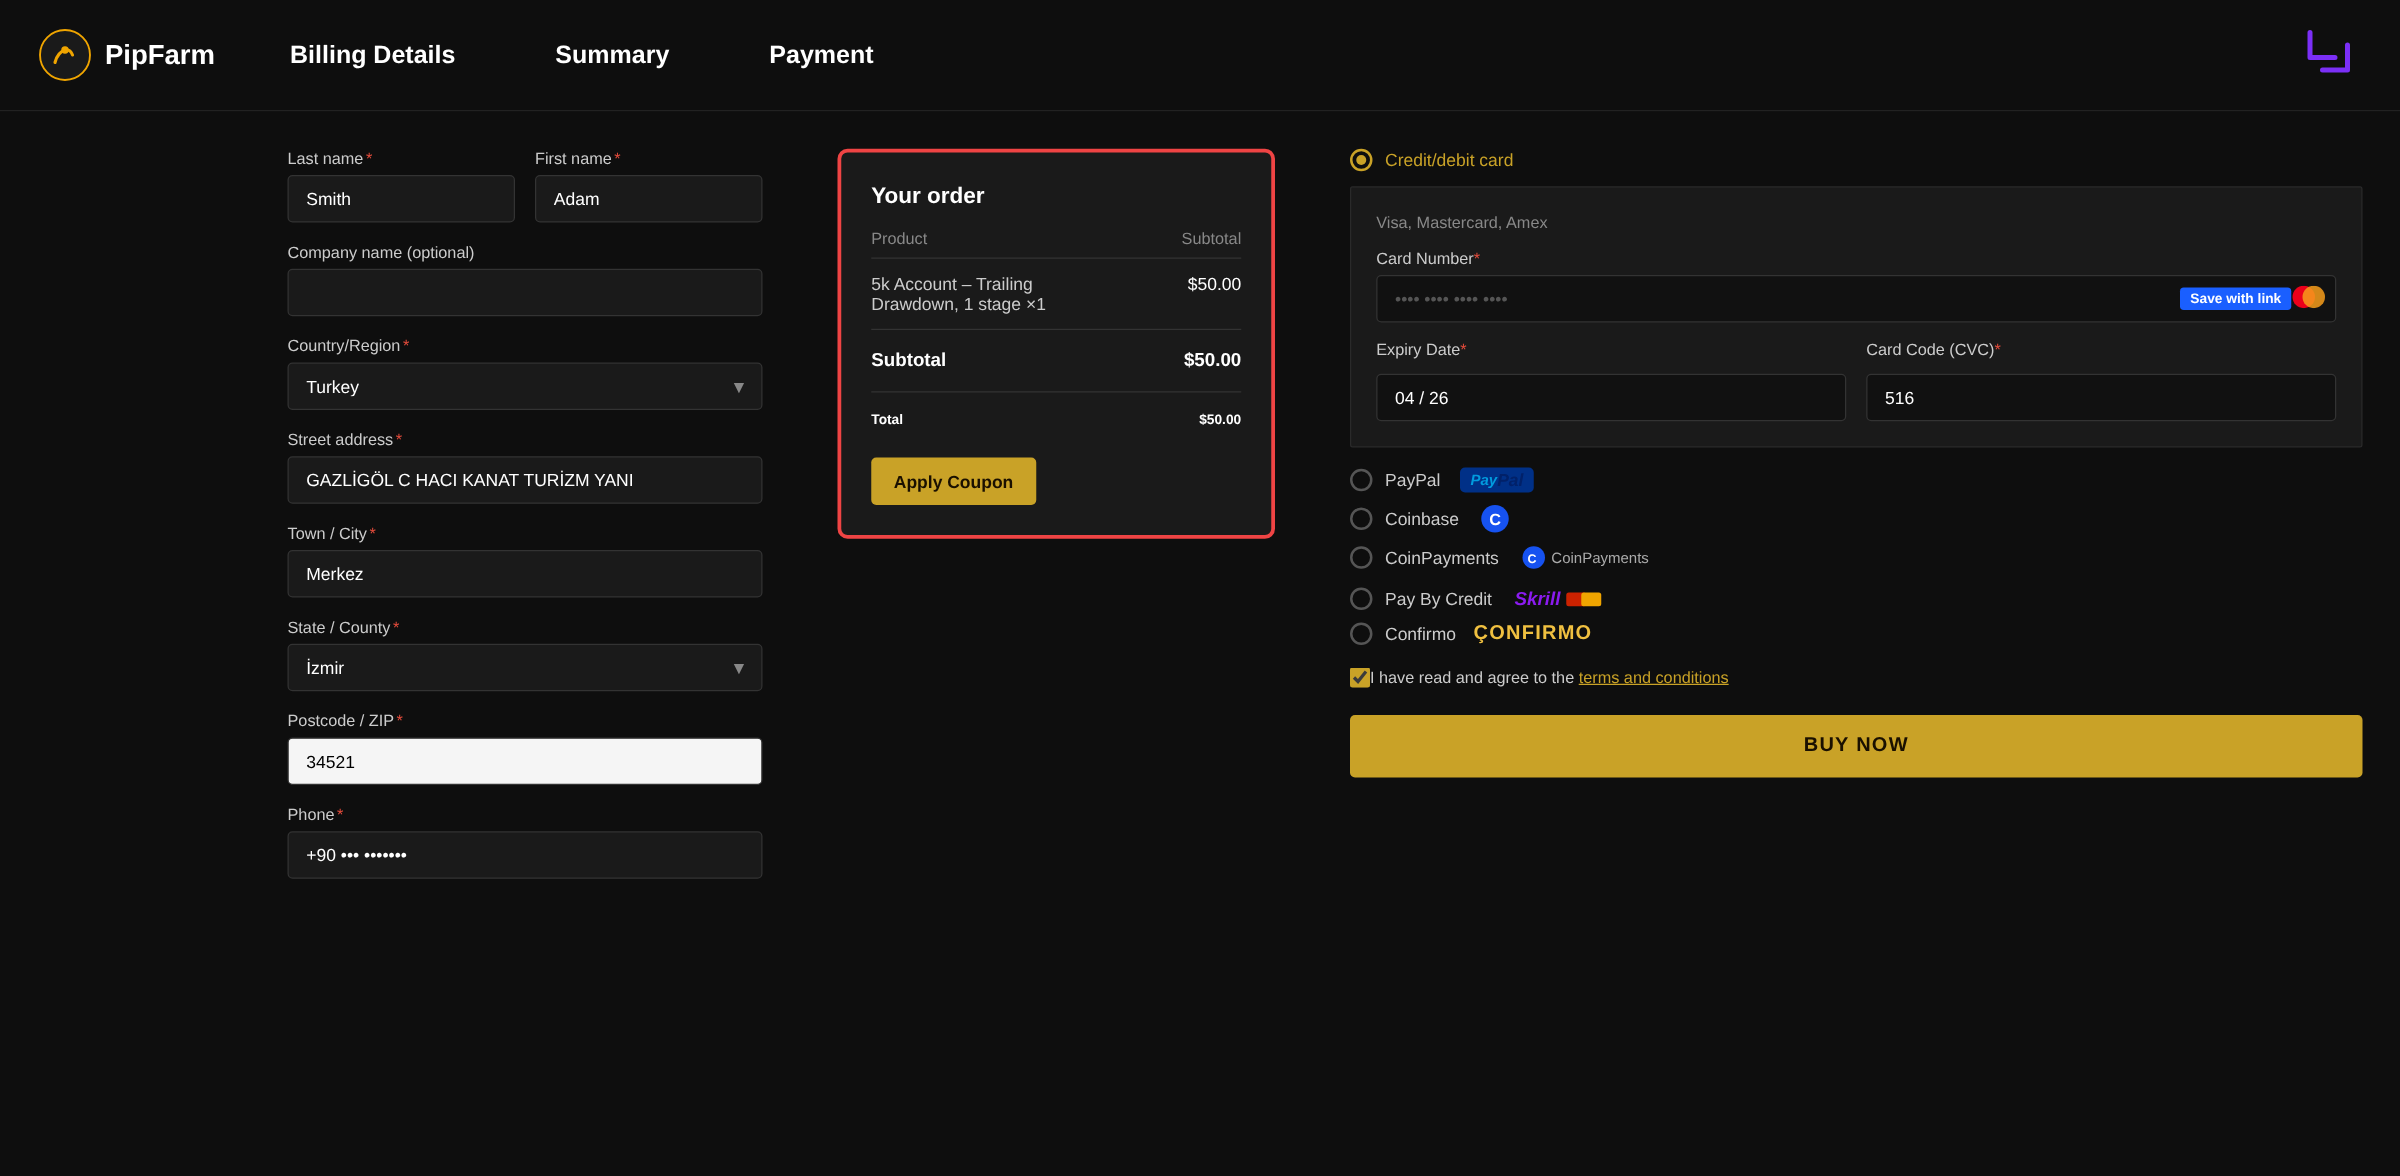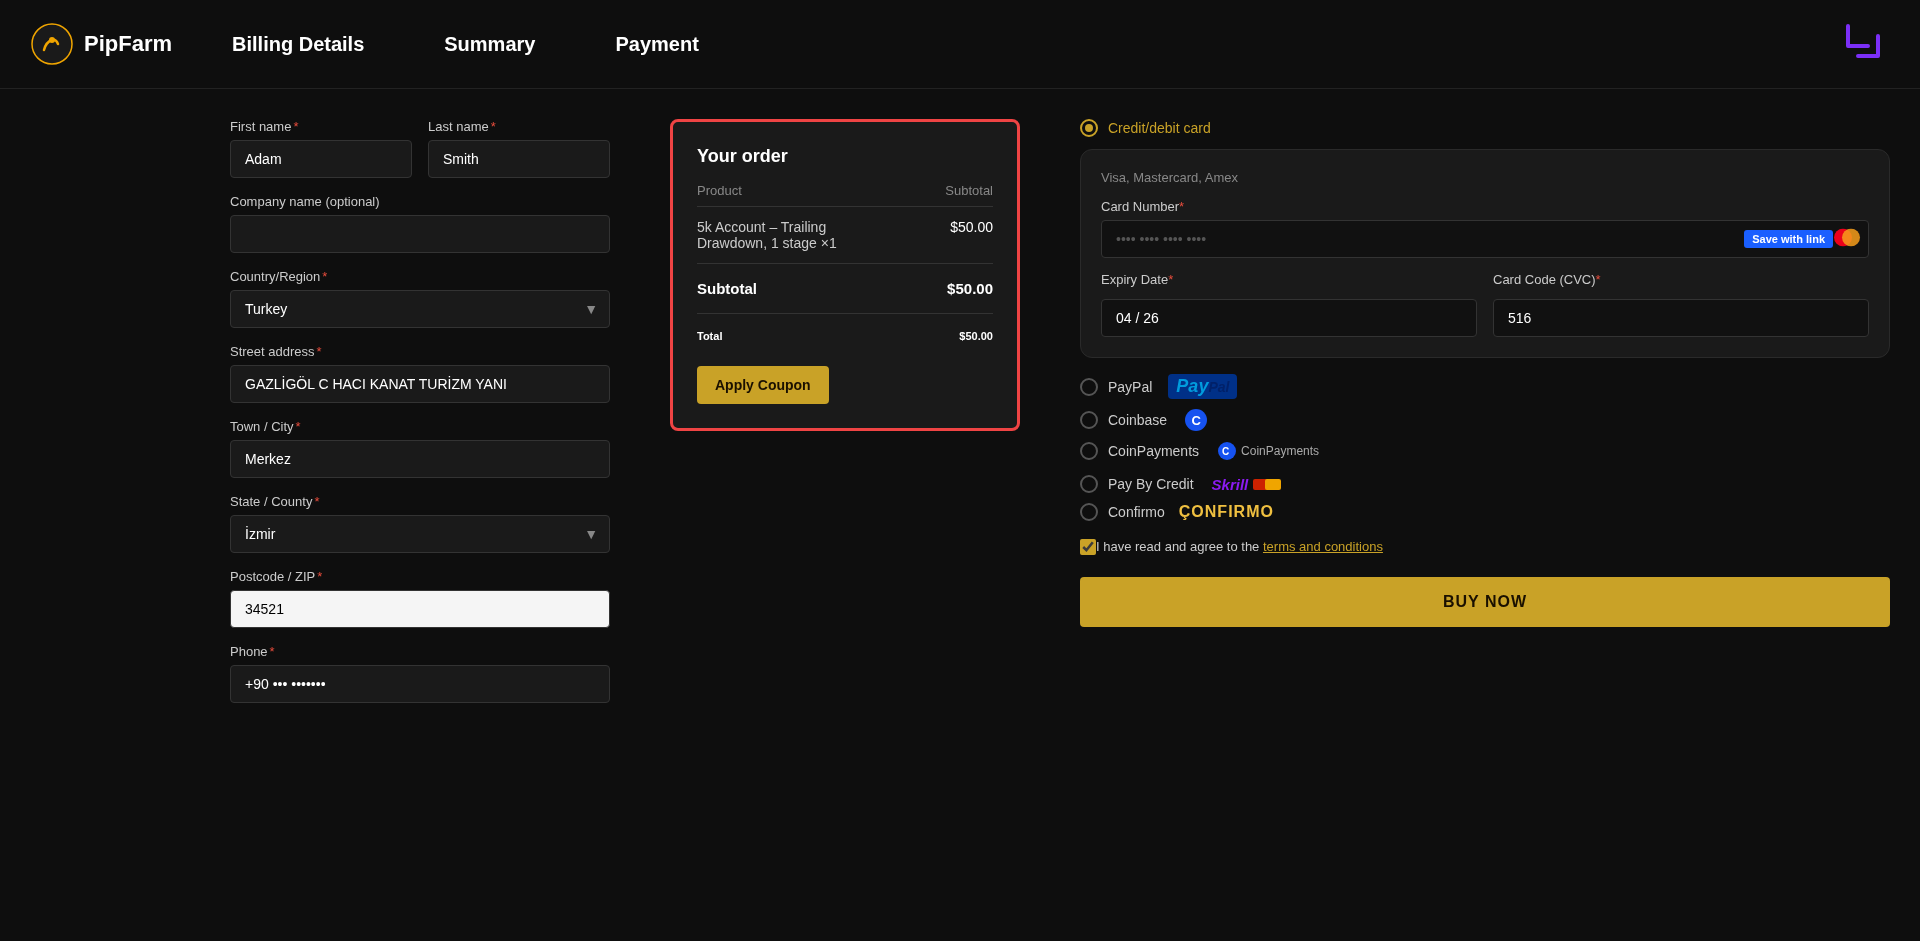--- a/index.html
+++ b/index.html
@@ -199,21 +199,21 @@
     }
 
     
     .payment-section {
       flex: 1;
       min-width: 340px;
     }
     .card-box {
       background: #1a1a1a;
       border: 1px solid #2a2a2a;
-      border-radius: 12px;
+      border-radius: 2px;
       padding: 20px;
       margin-bottom: 16px;
     }
     .card-brand-text {
       color: #888;
       font-size: 13px;
       margin-bottom: 14px;
     }
     .card-field-label {
       font-size: 13px;
@@ -395,29 +395,29 @@
   </svg>
 </header>
 
 <div class="main-content">
 
   <div class="billing-section">
 
     <div class="field-row">
       <div class="field-group">
         <label class="field-label">
+          <span>Last name</span><span class="required">*</span>
+        </label>
+        <input class="field-input" type="text" value="Smith" style="">
+      </div>
+      <div class="field-group">
+        <label class="field-label">
           <span>First name</span><span class="required">*</span>
         </label>
         <input class="field-input" type="text" value="Adam" style="">
-      </div>
-      <div class="field-group">
-        <label class="field-label">
-          <span>Last name</span><span class="required">*</span>
-        </label>
-        <input class="field-input" type="text" value="Smith" style="">
       </div>
     </div>
 
     <div class="field-group">
       <label class="field-label">Company name (optional)</label>
       <input class="field-input" type="text" style="">
     </div>
 
     <div class="field-group">
       <label class="field-label">
@@ -548,21 +548,21 @@
     </div>
 
     
     <div class="payment-options">
 
       <div class="payment-option">
         <div class="payment-radio"></div>
         <span class="payment-option-label">PayPal</span>
 
         <span style="margin-left:6px;display:inline-flex;align-items:center;background:#003087;border-radius:4px;padding:2px 8px;">
-          <span style="color:#009CDE;font-weight:bold;font-size:18px;font-style:italic;">Pay</span>
+          <span style="color:#009CDE;font-weight:bold;font-size:12px;font-style:italic;">Pay</span>
             <span style="color:#012169;font-weight:bold;font-size:14px;font-style:italic;">Pal</span>
         </span>
       </div>
 
       <div class="payment-option">
         <div class="payment-radio"></div>
         <span class="payment-option-label">Coinbase</span>
         <span class="coinbase-logo-circle" style="margin-left:8px;">C</span>
       </div>
 

